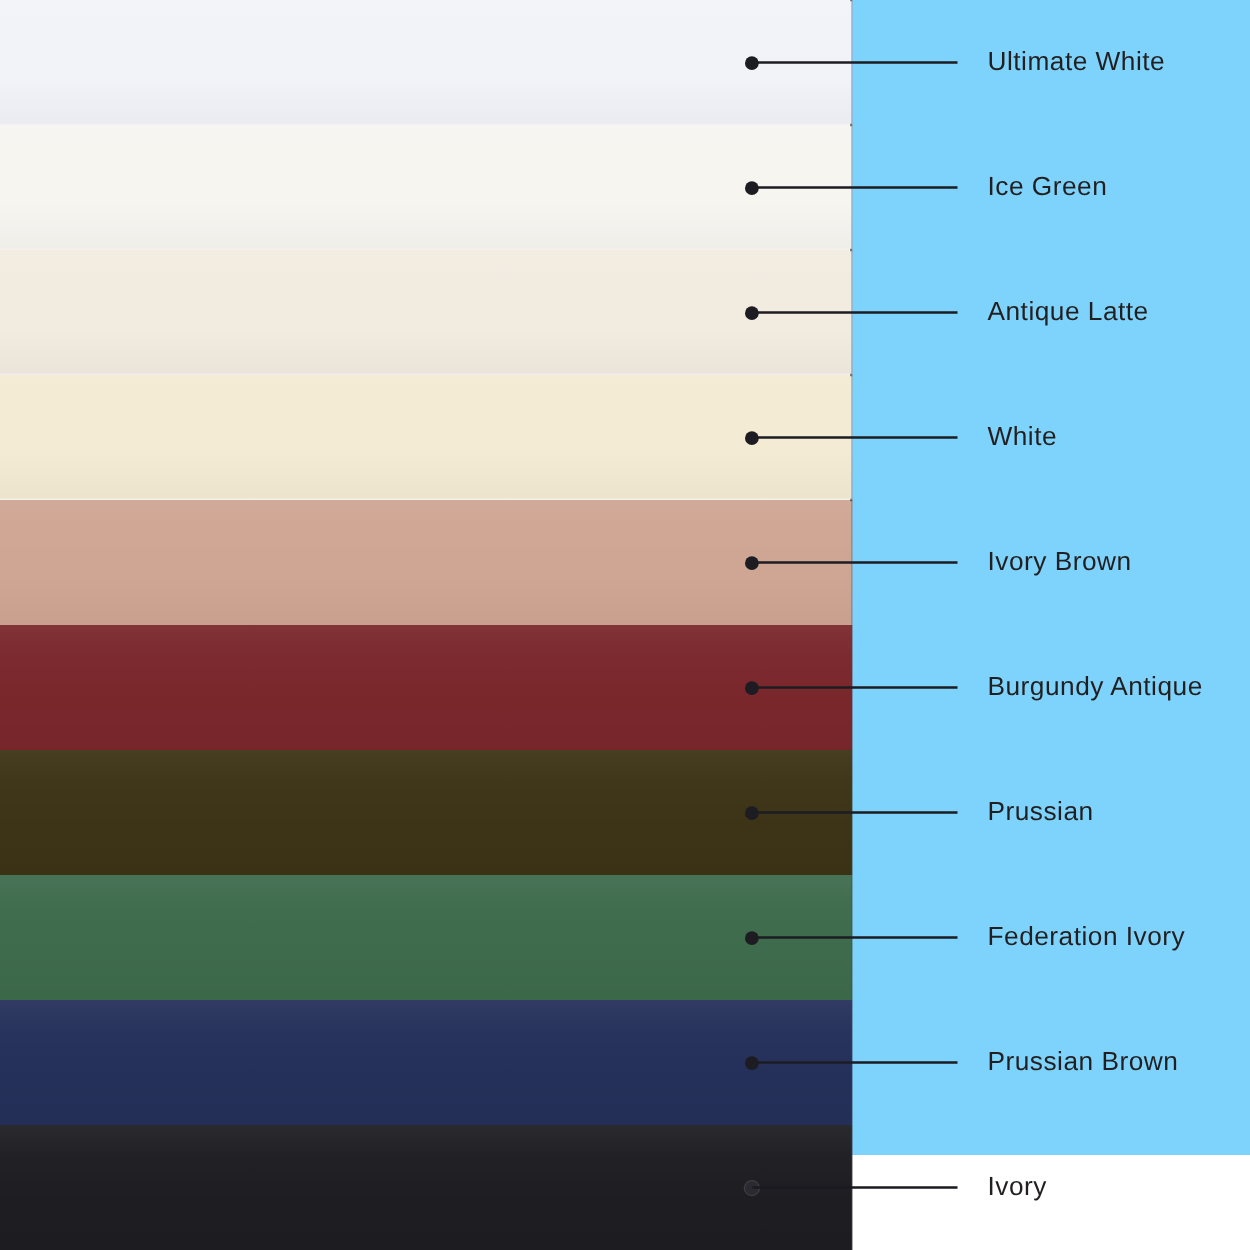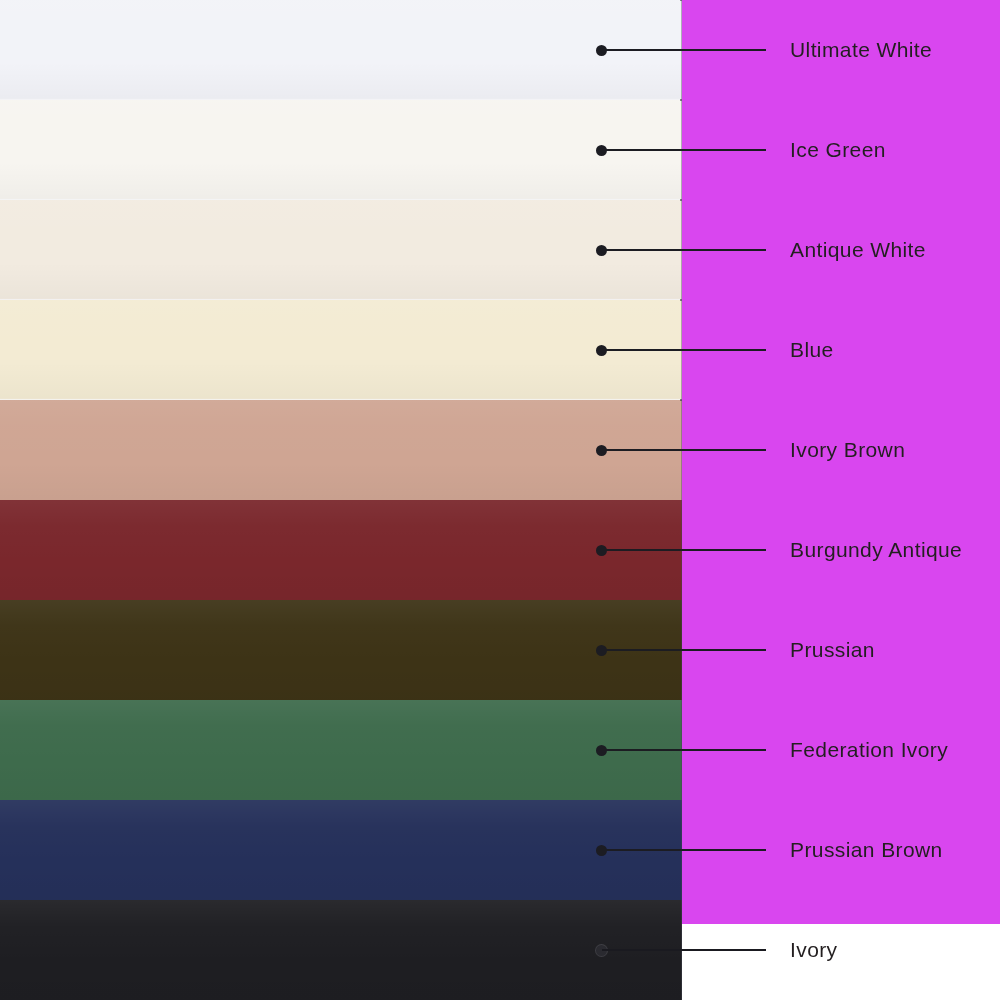--- a/index.html
+++ b/index.html
@@ -13,21 +13,21 @@
     height: 1000px;
     font-family: "Liberation Sans", "DejaVu Sans", sans-serif;
     overflow: hidden;
     position: relative;
   }
 
   #palette-chart {
     position: relative;
     width: 1000px;
     height: 924px;
-    background: #d946ef;
+    background: #7dd3fc;
   }
 
   
   .swatch-column {
     position: absolute;
     left: 0;
     top: 0;
     width: 682px;
     height: 1000px;
     overflow: hidden;
@@ -212,26 +212,26 @@
         <div class="label">Ultimate White</div>
       </div>
       <div class="callout" style="top: 150px;">
         <div class="dot"></div>
         <div class="leader" style="width: 164px;"></div>
         <div class="label">Ice Green</div>
       </div>
       <div class="callout" style="top: 250px;">
         <div class="dot"></div>
         <div class="leader" style="width: 164px;"></div>
-        <div class="label">Antique White</div>
+        <div class="label">Antique Latte</div>
       </div>
       <div class="callout" style="top: 350px;">
         <div class="dot"></div>
         <div class="leader" style="width: 164px;"></div>
-        <div class="label">Blue</div>
+        <div class="label">White</div>
       </div>
       <div class="callout" style="top: 450px;">
         <div class="dot"></div>
         <div class="leader" style="width: 164px;"></div>
         <div class="label">Ivory Brown</div>
       </div>
       <div class="callout" style="top: 550px;">
         <div class="dot"></div>
         <div class="leader" style="width: 164px;"></div>
         <div class="label">Burgundy Antique</div>

